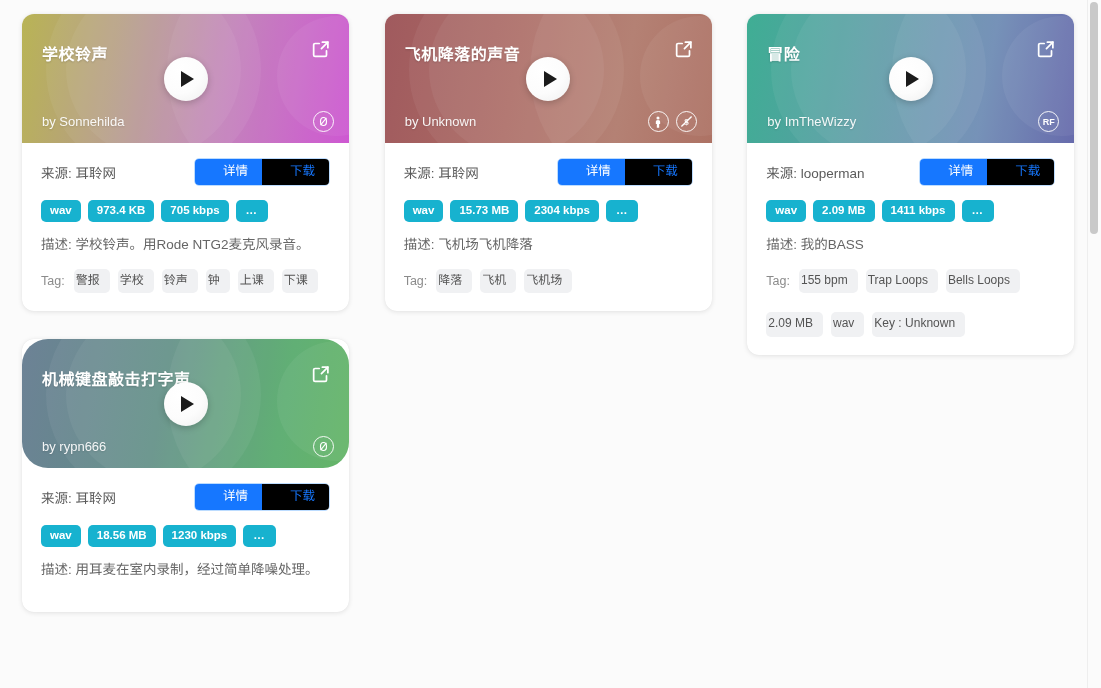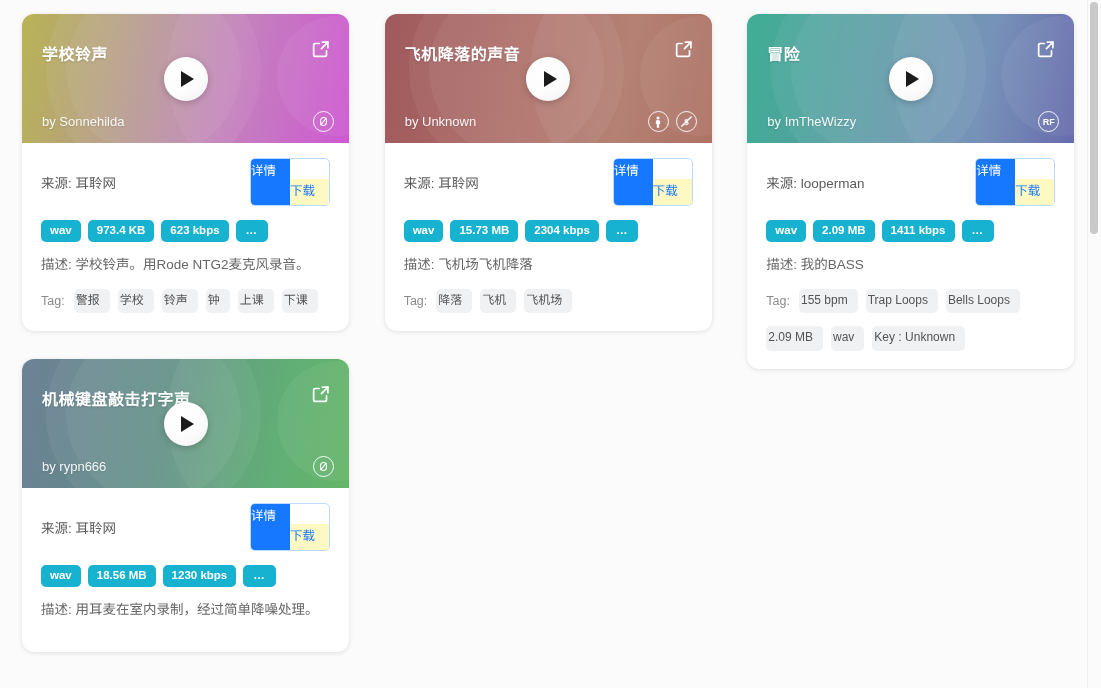--- a/index.html
+++ b/index.html
@@ -142,27 +142,27 @@
   }
   .btn-group {
     display: flex;
     border-radius: 5px;
     overflow: hidden;
     border: 1px solid #bcdcff;
     flex: none;
   }
   .btn {
     font-size: 12.5px;
-    padding: 6px 14px 7px 0;
+    padding: 6px 14px 7px 28px;
     cursor: pointer;
     line-height: 1;
     white-space: nowrap;
   }
   .btn.primary { background: #1677ff; color: #ffffff; }
-  .btn.ghost   { background: #fef9c3; color: #1677ff; margin-top: 20px; }
+  .btn.ghost   { background: #000000; color: #1677ff; }
 
   .chips {
     display: flex;
     flex-wrap: wrap;
     gap: 7px;
     margin-bottom: 13px;
   }
   .chip {
     background: #17b2cf;
     color: #ffffff;
@@ -180,21 +180,21 @@
     font-size: 13.5px;
     color: #666666;
     line-height: 1.55;
     margin-bottom: 13px;
     word-break: break-word;
   }
 
   .tagrow {
     display: flex;
     flex-wrap: wrap;
-    gap: 13px 8px;
+    gap: 19px 8px;
     align-items: center;
   }
   .taglabel {
     font-size: 12.5px;
     color: #8b8b8b;
     margin-right: 1px;
   }
   .tag {
     background: #f0f1f3;
     color: #545454;
@@ -258,34 +258,34 @@
           <div class="srcrow">
             <div class="src">来源: 耳聆网</div>
             <div class="btn-group">
               <div class="btn primary">详情</div>
               <div class="btn ghost">下载</div>
             </div>
           </div>
           <div class="chips">
             <div class="chip">wav</div>
             <div class="chip">973.4 KB</div>
-            <div class="chip">623 kbps</div>
+            <div class="chip">705 kbps</div>
             <div class="chip more">…</div>
           </div>
           <div class="desc">描述: 学校铃声。用Rode NTG2麦克风录音。</div>
           <div class="tagrow">
             <span class="taglabel">Tag:</span>
             <span class="tag">警报</span>
             <span class="tag">学校</span>
             <span class="tag">铃声</span>
             <span class="tag">钟</span>
             <span class="tag">上课</span>
             <span class="tag">下课</span>
           </div>
-        </div></div><div class="card"><div class="cover" style="background: linear-gradient(100deg, rgb(109, 130, 150) 0%, rgb(94, 140, 132) 42%, rgb(88, 171, 110) 78%, rgb(92, 177, 95) 100%);">
+        </div></div><div class="card"><div class="cover" style="background: linear-gradient(100deg, rgb(109, 130, 150) 0%, rgb(94, 140, 132) 42%, rgb(88, 171, 110) 78%, rgb(92, 177, 95) 100%); border-radius: 26px;">
           <div class="circles">
             <div class="c c1"></div>
             <div class="c c2"></div>
             <div class="c c3"></div>
             <div class="c c4"></div>
           </div>
           <div class="cover-title">机械键盘敲击打字声</div>
           <div class="ext-link">
             <svg width="22" height="22" viewBox="0 0 24 24" fill="none" stroke="#ffffff" stroke-width="1.9" stroke-linecap="round" stroke-linejoin="round">
               <path d="M13.5 4.5H19.5V10.5"></path>

